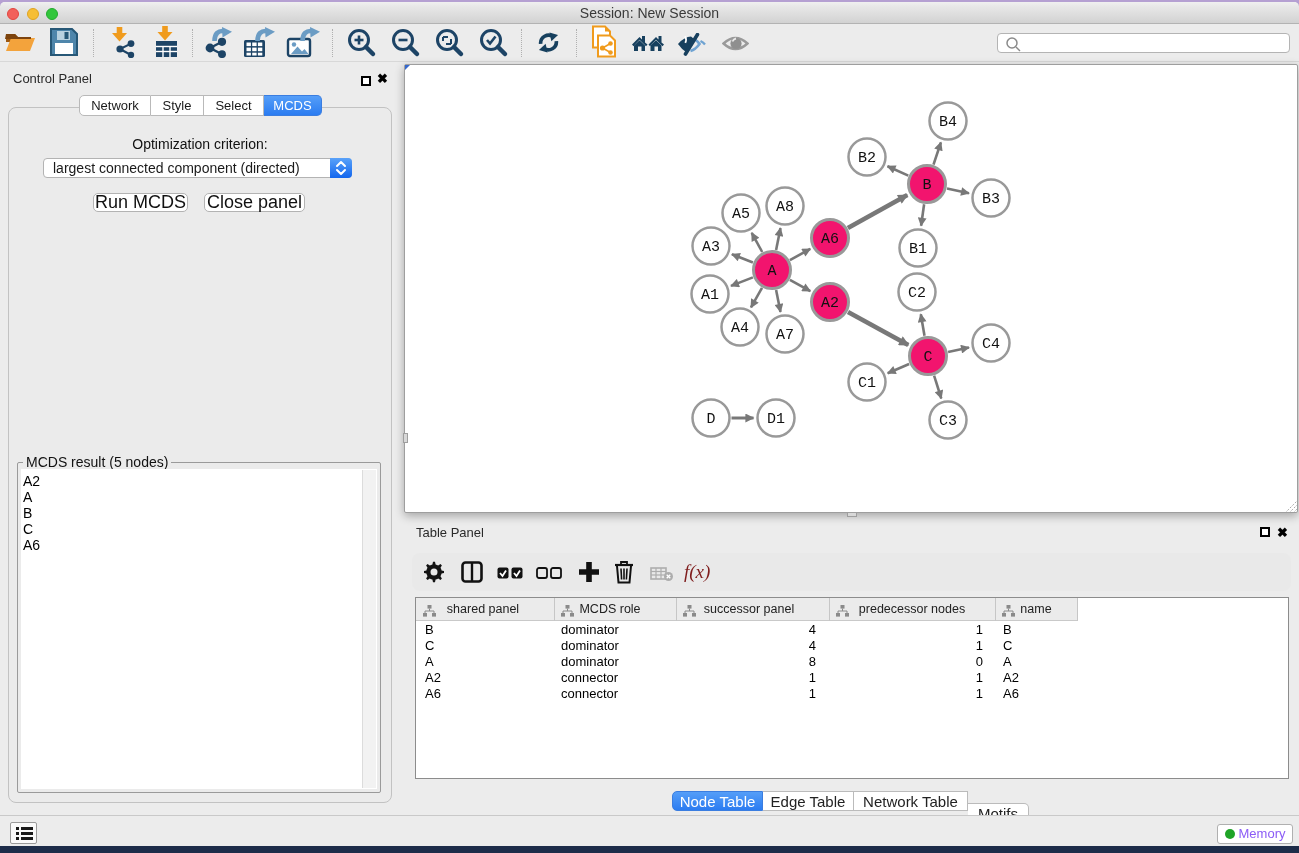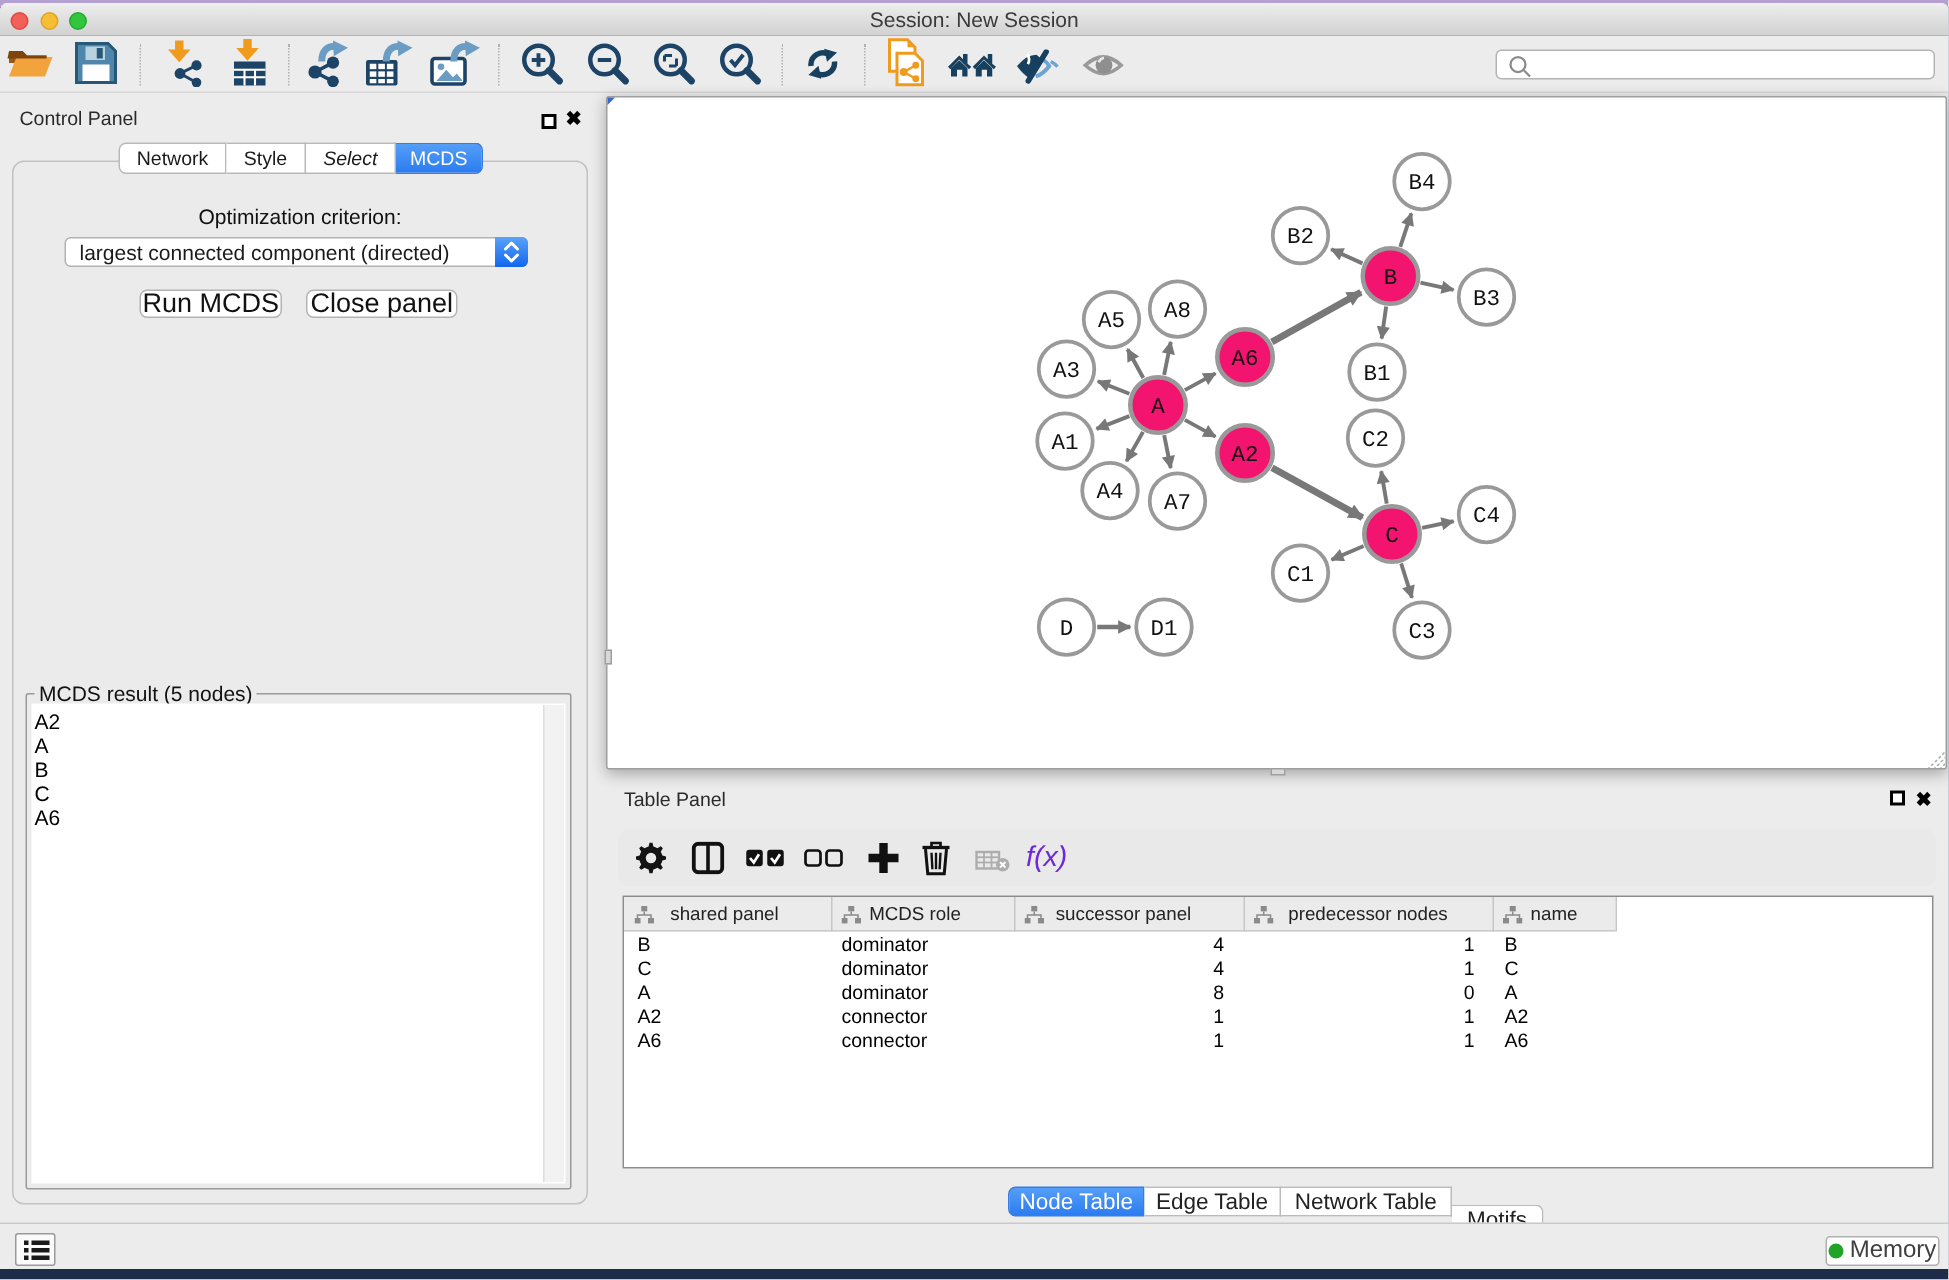--- a/index.html
+++ b/index.html
@@ -38,21 +38,21 @@
 #table { position:absolute; left:415px; top:597px; width:874px; height:182px; background:#fff; border:1px solid #8c8c8c; }
 #thead { position:absolute; left:0; top:0; width:661px; height:23px; background:#ebebeb; border-bottom:1px solid #c9c9c9; }
 .hsep { position:absolute; top:0; height:23px; border-left:1px solid #c6c6c6; }
 .hlabel { position:absolute; top:0; height:23px; line-height:23px; font-size:12.5px; color:#222; text-align:center; }
 .cell { position:absolute; font-size:13px; color:#000; height:16px; line-height:16px; }
 .btab { position:absolute; top:791px; height:20px; background:#fff; border:1px solid #bbb; border-left:none; font-size:15px; color:#222; text-align:center; line-height:19px; }
 .btabsel { background:linear-gradient(#559ef8,#2b7cf1); color:#fff; border-color:#3a7de0; }
 
 #statusbar { position:absolute; left:0; top:815px; width:1299px; height:31px; background:#ececec; border-top:1px solid #c9c9c9; }
 #listbtn { position:absolute; left:10px; top:822px; width:27px; height:22px; background:#fafafa; border:1px solid #9a9a9a; border-radius:2px; }
-#membtn { position:absolute; left:1217px; top:824px; width:76px; height:20px; background:#fff; border:1px solid #b0b0b0; border-radius:3px; font-size:16px; color:#404040; line-height:18px; text-align:center; }
+#membtn { position:absolute; left:1217px; top:824px; width:76px; height:20px; background:#fff; border:1px solid #b0b0b0; border-radius:3px; font-size:13px; color:#8b5cf6; line-height:18px; text-align:center; }
 </style>
 </head>
 <body>
 <div id="app">
 <div id="winmain"></div>
 <div id="titlebar">
   <div class="light" style="left:7px;background:#f2605a;border:1px solid #e2463f;"></div>
   <div class="light" style="left:27px;background:#f6be35;border:1px solid #e0a321;"></div>
   <div class="light" style="left:46px;background:#32c63c;border:1px solid #23ab2e;"></div>
   <div class="title">Session: New Session</div>
@@ -248,21 +248,21 @@
           <line x1="12" y1="12" x2="16" y2="16" stroke="#8a8a8a" stroke-width="1.5"></line>
         </svg></div>
 </div>
 
 <div id="cp-title">Control Panel</div>
 <div class="sqbtn" style="left:361px; top:76px;"></div>
 <div class="xbtn" style="left:377px; top:71px;">✖</div>
 <div id="cp-panel"></div>
 <div class="tab" style="left:79px; width:72px; border-left:1px solid #b9b9b9; border-radius:5px 0 0 5px;">Network</div>
 <div class="tab" style="left:151px; width:53px;">Style</div>
-<div class="tab" style="left:204px; width:60px;font-style:italic;">Select</div>
+<div class="tab" style="left:204px; width:60px;">Select</div>
 <div class="tab tabsel" style="left:264px; width:58px; border-radius:0 5px 5px 0;">MCDS</div>
 <div id="optlabel">Optimization criterion:</div>
 <div id="dropdown">largest connected component (directed)</div>
 <div id="ddbtn"><svg width="22" height="20">
         <path d="M7 8 L11 4 L15 8" fill="none" stroke="#fff" stroke-width="2" stroke-linecap="round" stroke-linejoin="round"></path>
         <path d="M7 12 L11 16 L15 12" fill="none" stroke="#fff" stroke-width="2" stroke-linecap="round" stroke-linejoin="round"></path>
       </svg></div>
 <div class="btn" style="left:93px; top:193px; width:95px;">Run MCDS</div>
 <div class="btn" style="left:204px; top:193px; width:101px;">Close panel</div>
 <div id="groupbox"></div>
@@ -407,21 +407,21 @@
             <g stroke="#adadad" stroke-width="1.2">
               <line x1="1" y1="5.5" x2="16" y2="5.5"></line>
               <line x1="1" y1="9" x2="16" y2="9"></line>
               <line x1="6" y1="2" x2="6" y2="13"></line>
               <line x1="11" y1="2" x2="11" y2="13"></line>
             </g>
             <circle cx="18.5" cy="10.5" r="4.5" fill="#adadad"></circle>
             <path d="M16.7 8.7 l3.6 3.6 M20.3 8.7 l-3.6 3.6" stroke="#fff" stroke-width="1.3"></path>
           </g>
         </svg></div>
-  <div style="position:absolute;left:272px;top:8px;font-family:Liberation Sans, sans-serif;font-style:italic;font-size:19px;color:#6d28d9;text-align:center;">f(x)</div>
+  <div style="position:absolute;left:272px;top:8px;font-family:Liberation Serif, serif;font-style:italic;font-size:19px;color:#7f1d1d;text-align:center;">f(x)</div>
   </div>
 <div id="table">
   <div id="thead">
   <div class="hsep" style="left:138px"></div>
   <div class="hsep" style="left:260px"></div>
   <div class="hsep" style="left:413px"></div>
   <div class="hsep" style="left:579px"></div>
   <div class="hsep" style="left:661px"></div>
   <div style="position:absolute;left:7px;top:5px;"><svg width="13" height="12" viewBox="0 0 13 12">
             <g fill="#8a8a8a">

